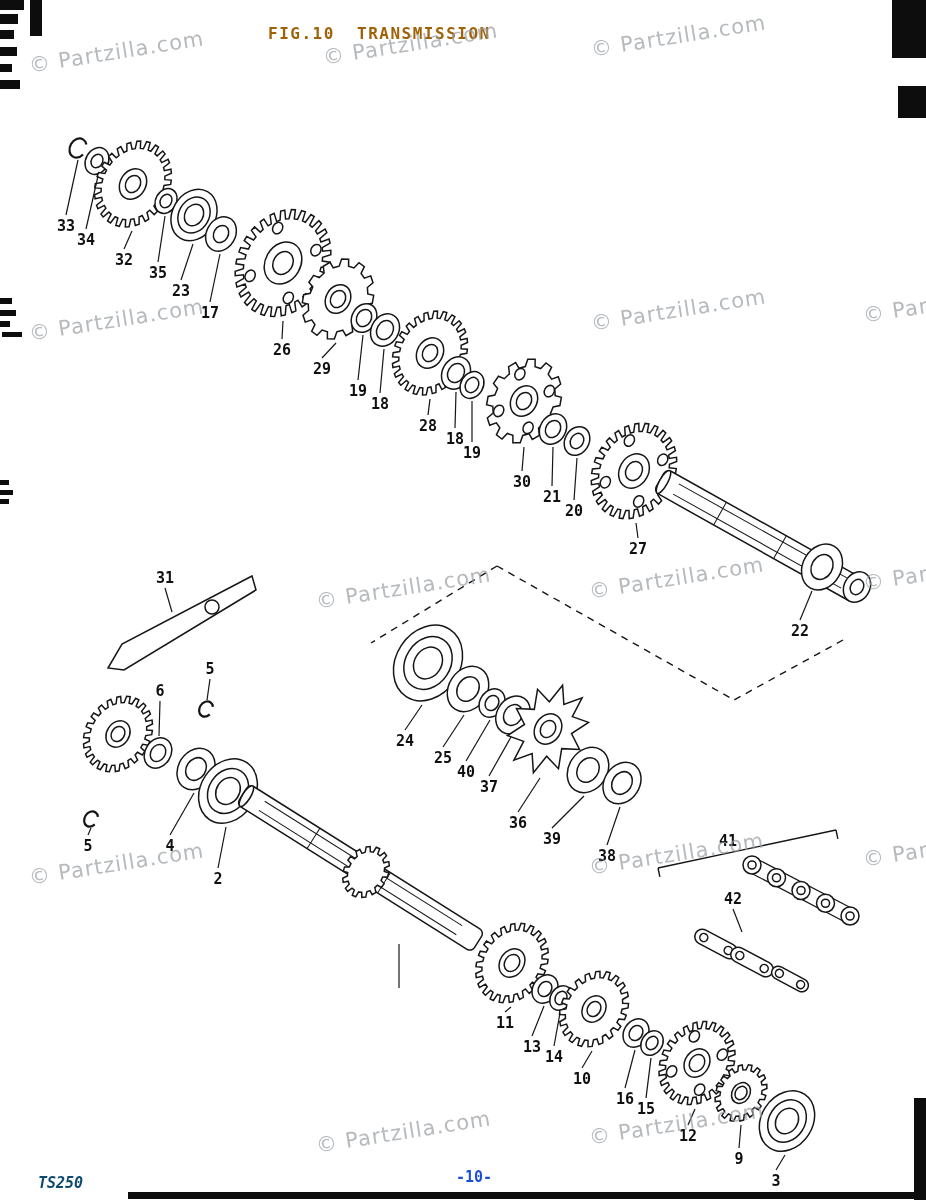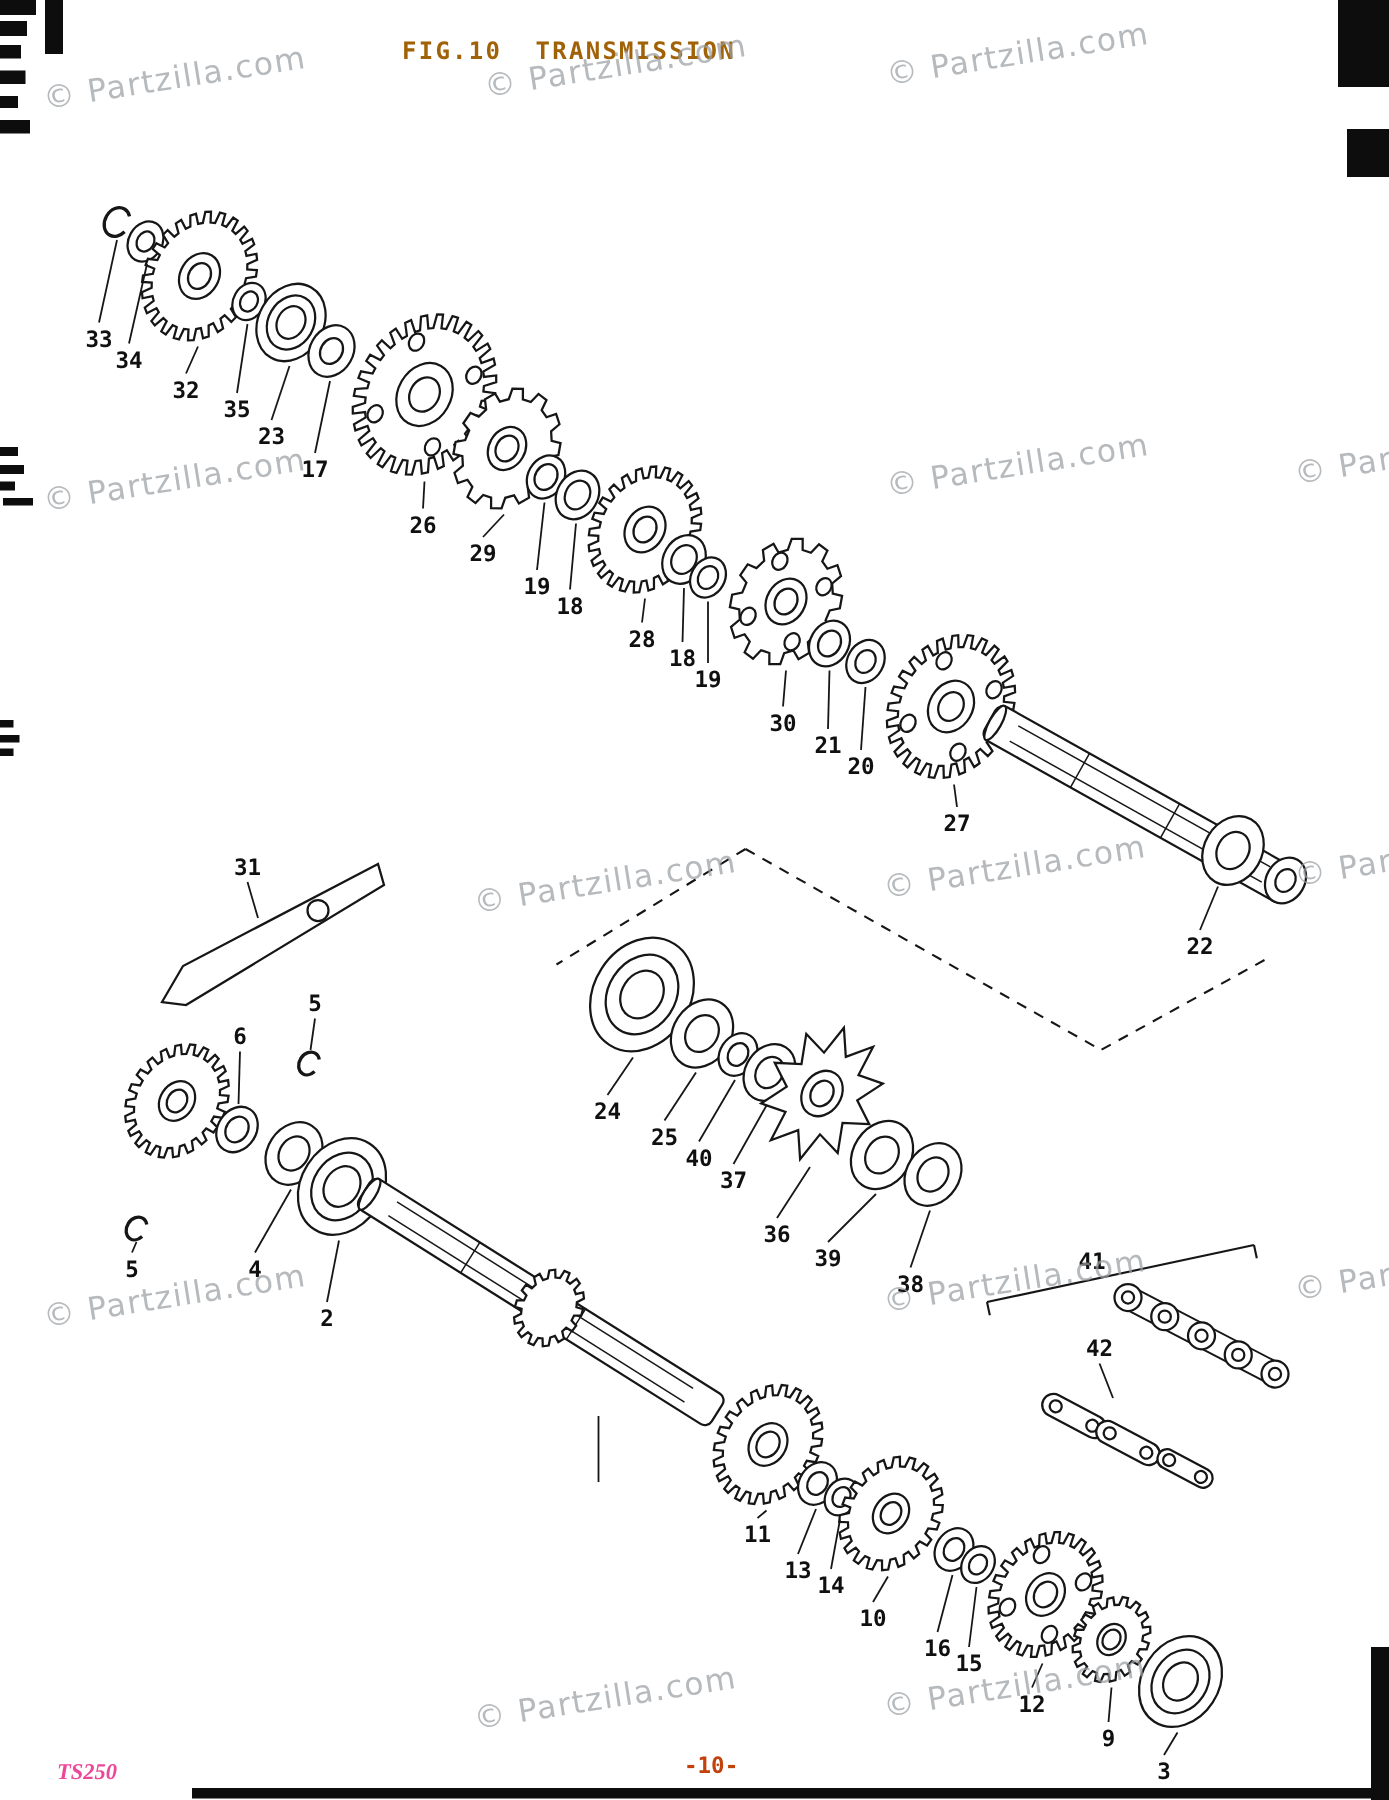--- a/index.html
+++ b/index.html
@@ -17,25 +17,25 @@
   #watermark-layer { position:absolute; inset:0; z-index:3; pointer-events:none; }
   .wm {
     position:absolute; font-family:"DejaVu Sans", sans-serif;
     font-size:21px; letter-spacing:1px; white-space:nowrap;
     opacity:0.72; transform:rotate(-9deg);
   }
   #artifact-layer { position:absolute; inset:0; z-index:4; pointer-events:none; }
   .artifact { position:absolute; background:#0d0d0d; }
   .model {
     position:absolute; left:38px; top:1174px; z-index:2;
-    font-size:15px; font-weight:bold; font-style:italic; color:#ec4899;font-family:Liberation Serif, serif;
+    font-size:15px; font-weight:bold; font-style:italic; color:#0c4a6e;
   }
   .pageno {
     position:absolute; left:456px; top:1168px; z-index:2;
-    font-size:15px; font-weight:bold; color:#c2410c;
+    font-size:15px; font-weight:bold; color:#1d4ed8;
   }
 </style>
 </head>
 <body>
 
 <div class="page">
   <div class="title">FIG.10  TRANSMISSION</div>
   <svg id="diagram-svg" width="926" height="1200" viewBox="0 0 926 1200">
       <g transform="translate(78 148) rotate(30) scale(0.8 1)">
         <circle stroke="#161616" fill="none" stroke-width="2.2" vector-effect="non-scaling-stroke" r="10" stroke-dasharray="45.23893421169302 62.83185307179586" stroke-dashoffset="-3.141592653589793"></circle>

